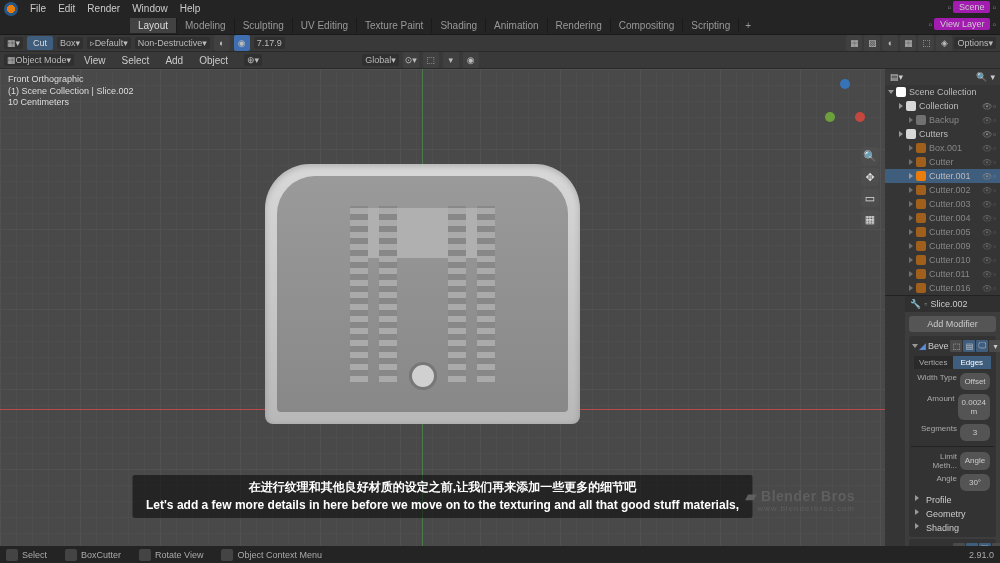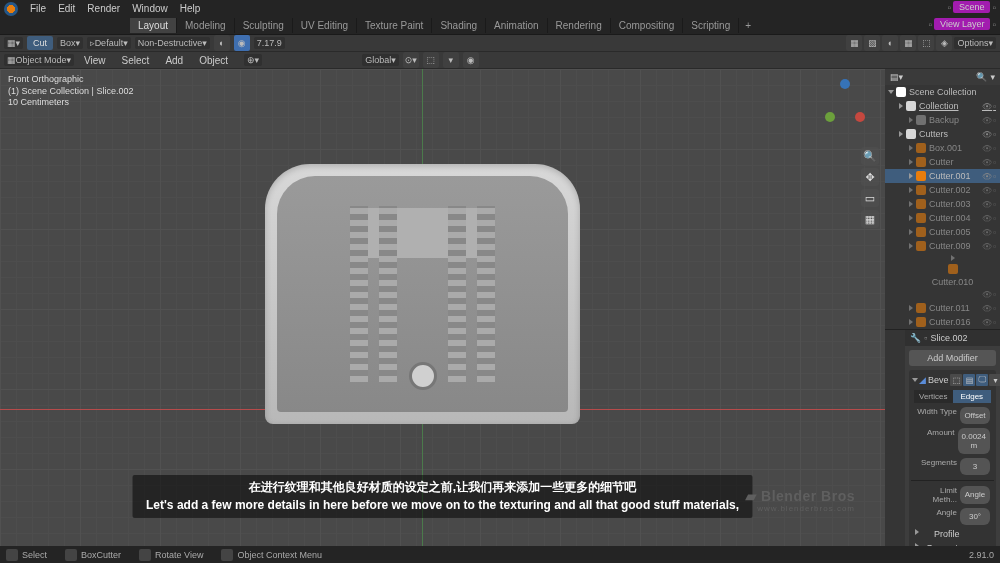--- a/index.html
+++ b/index.html
@@ -182,21 +182,21 @@
         <span style="flex:1"></span>
         <span>🔍</span>
         <span>▾</span>
       </div>
       <div class="out-item">
         <span class="tri down"></span>
         <span class="oico" style="background:#fff"></span>
         <span>Scene Collection</span>
       </div>
       <div id="outliner-host">
-          <div class="out-item" style="padding-left: 14px; text-decoration: underline;">
+          <div class="out-item" style="padding-left: 14px;">
             <span class="tri"></span>
             <span class="oico" style="background:#d8d8d8"></span>
             <span>Collection</span>
             <span class="toggle-icons">
               <span>👁</span>
               <span>▫</span>
             </span>
           </div>
           <div class="out-item" style="padding-left: 24px; opacity: 0.6;">
             <span class="tri"></span>
@@ -281,21 +281,21 @@
           </div>
           <div class="out-item" style="padding-left: 24px; opacity: 0.6;">
             <span class="tri"></span>
             <span class="oico" style="background:#e87d0d"></span>
             <span>Cutter.009</span>
             <span class="toggle-icons">
               <span>👁</span>
               <span>▫</span>
             </span>
           </div>
-          <div class="out-item" style="padding-left: 24px; opacity: 0.6; flex-direction: column;">
+          <div class="out-item" style="padding-left: 24px; opacity: 0.6;">
             <span class="tri"></span>
             <span class="oico" style="background:#e87d0d"></span>
             <span>Cutter.010</span>
             <span class="toggle-icons">
               <span>👁</span>
               <span>▫</span>
             </span>
           </div>
           <div class="out-item" style="padding-left: 24px; opacity: 0.6;">
             <span class="tri"></span>
@@ -360,21 +360,21 @@
             <div class="prop-label">Limit Meth...</div>
             <div class="prop-val">Angle</div>
           </div>
         <div class="prop-row">
             <div class="prop-label">Angle</div>
             <div class="prop-val">30°</div>
           </div>
         <div id="sections-host">
             <div class="prop-row">
               <span class="tri"></span>
-              <span style="margin-left:12px">Profile</span>
+              <span style="margin-left:4px">Profile</span>
             </div>
             <div class="prop-row">
               <span class="tri"></span>
               <span style="margin-left:4px">Geometry</span>
             </div>
             <div class="prop-row">
               <span class="tri"></span>
               <span style="margin-left:4px">Shading</span>
             </div>
           </div>

